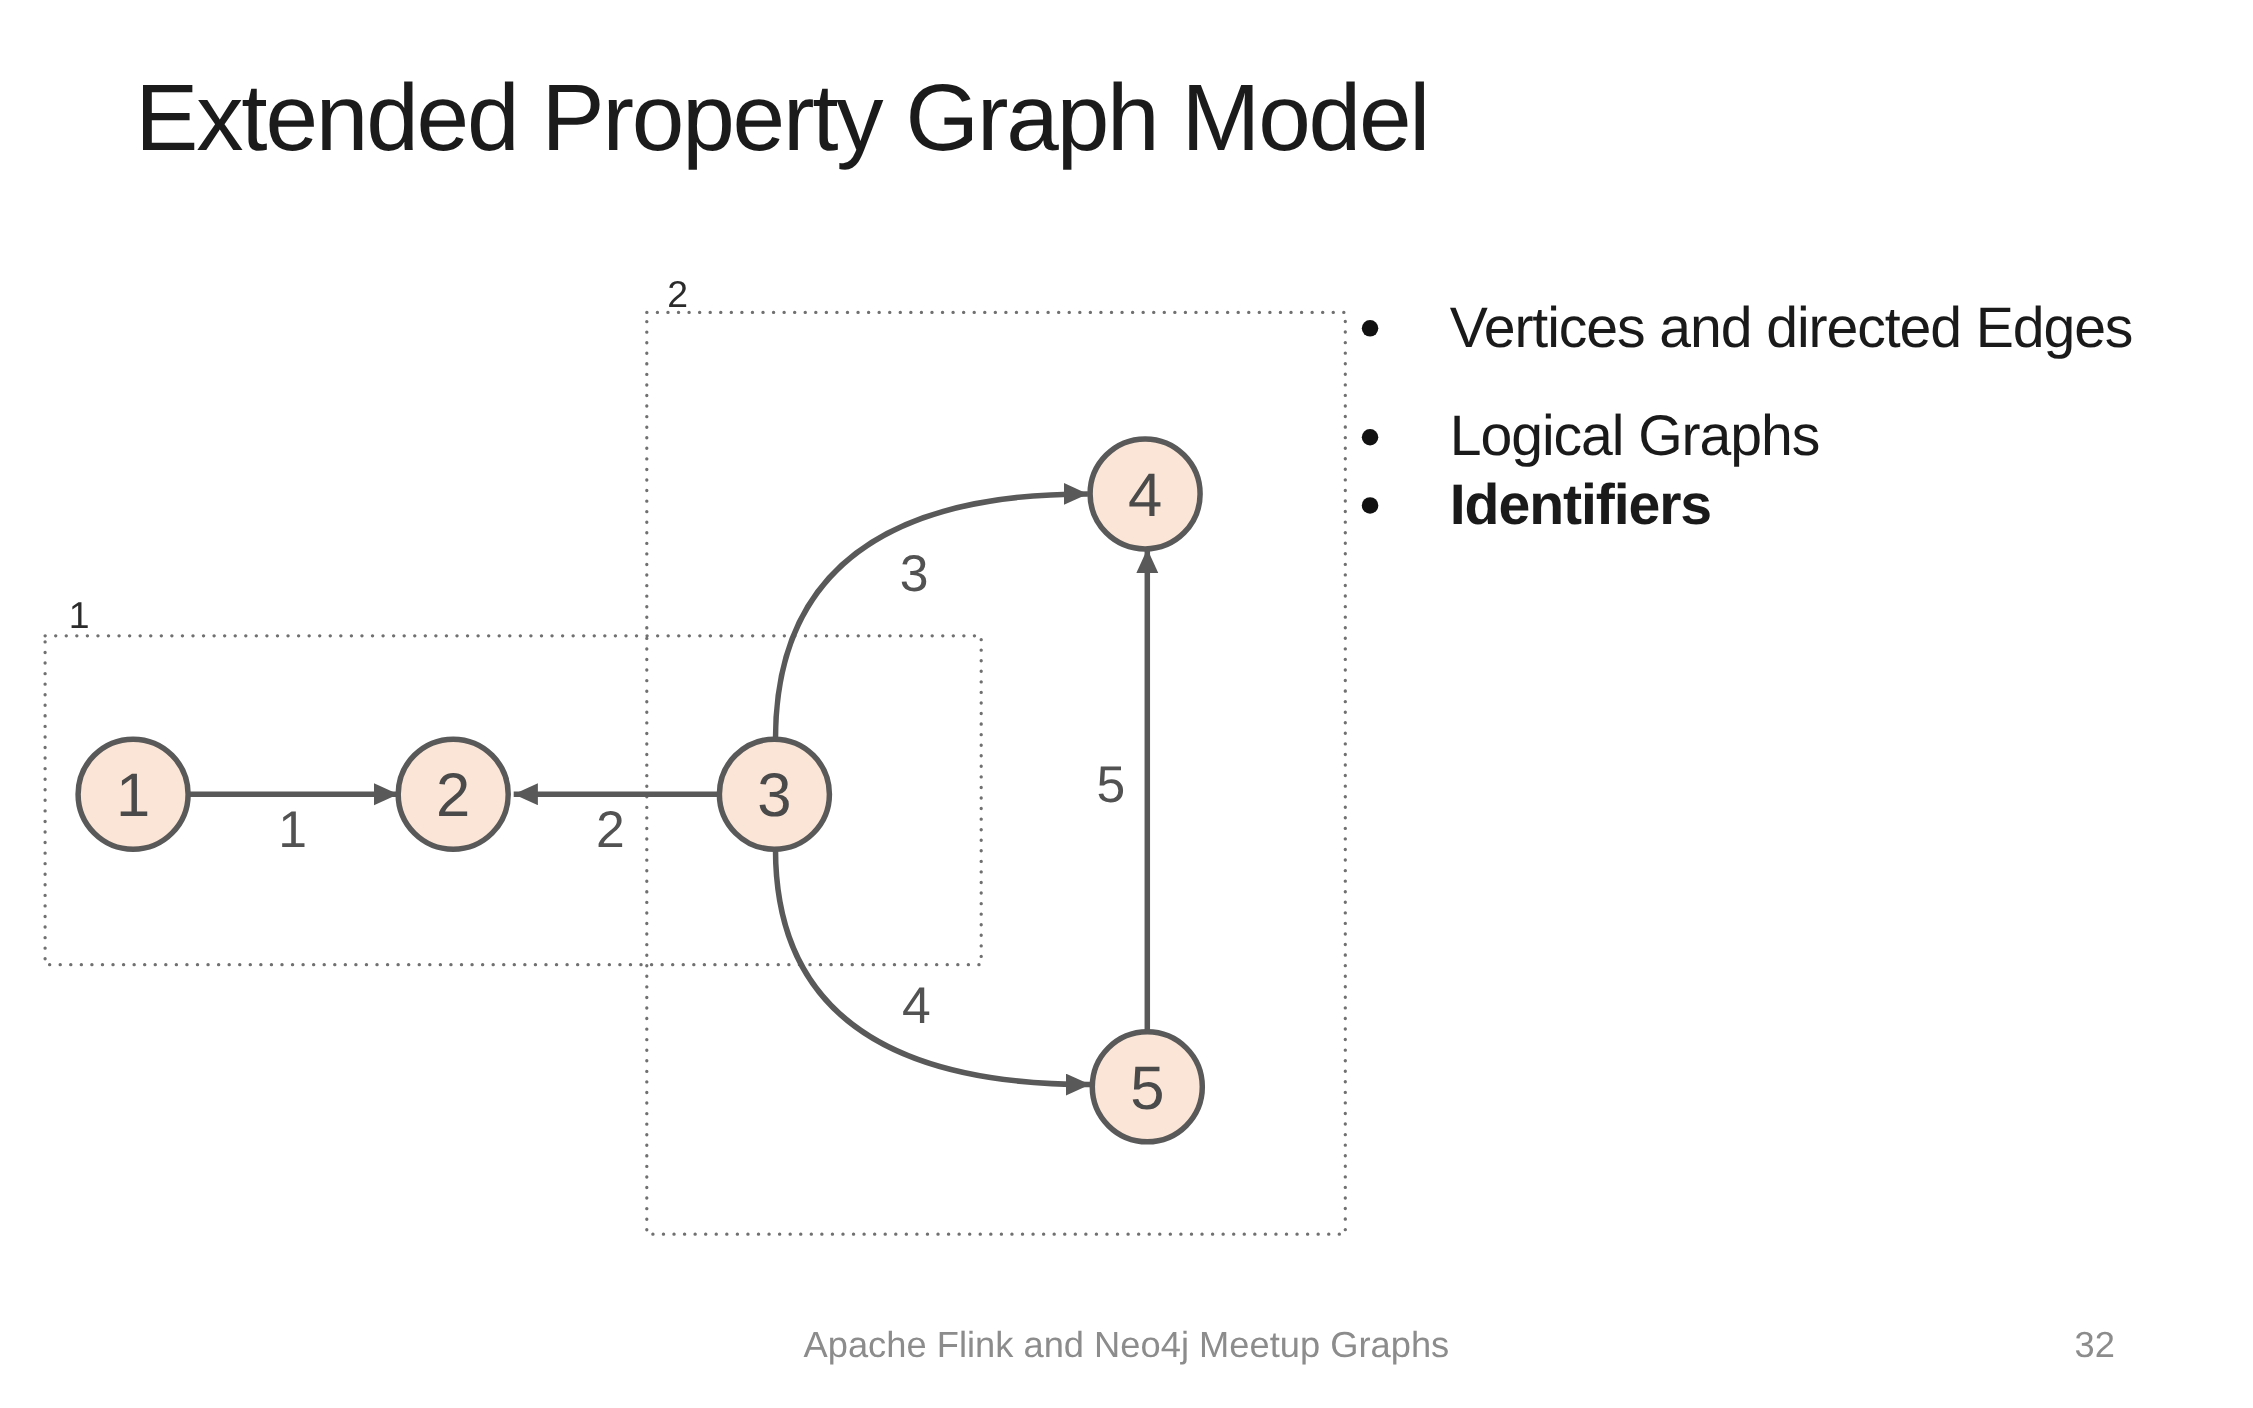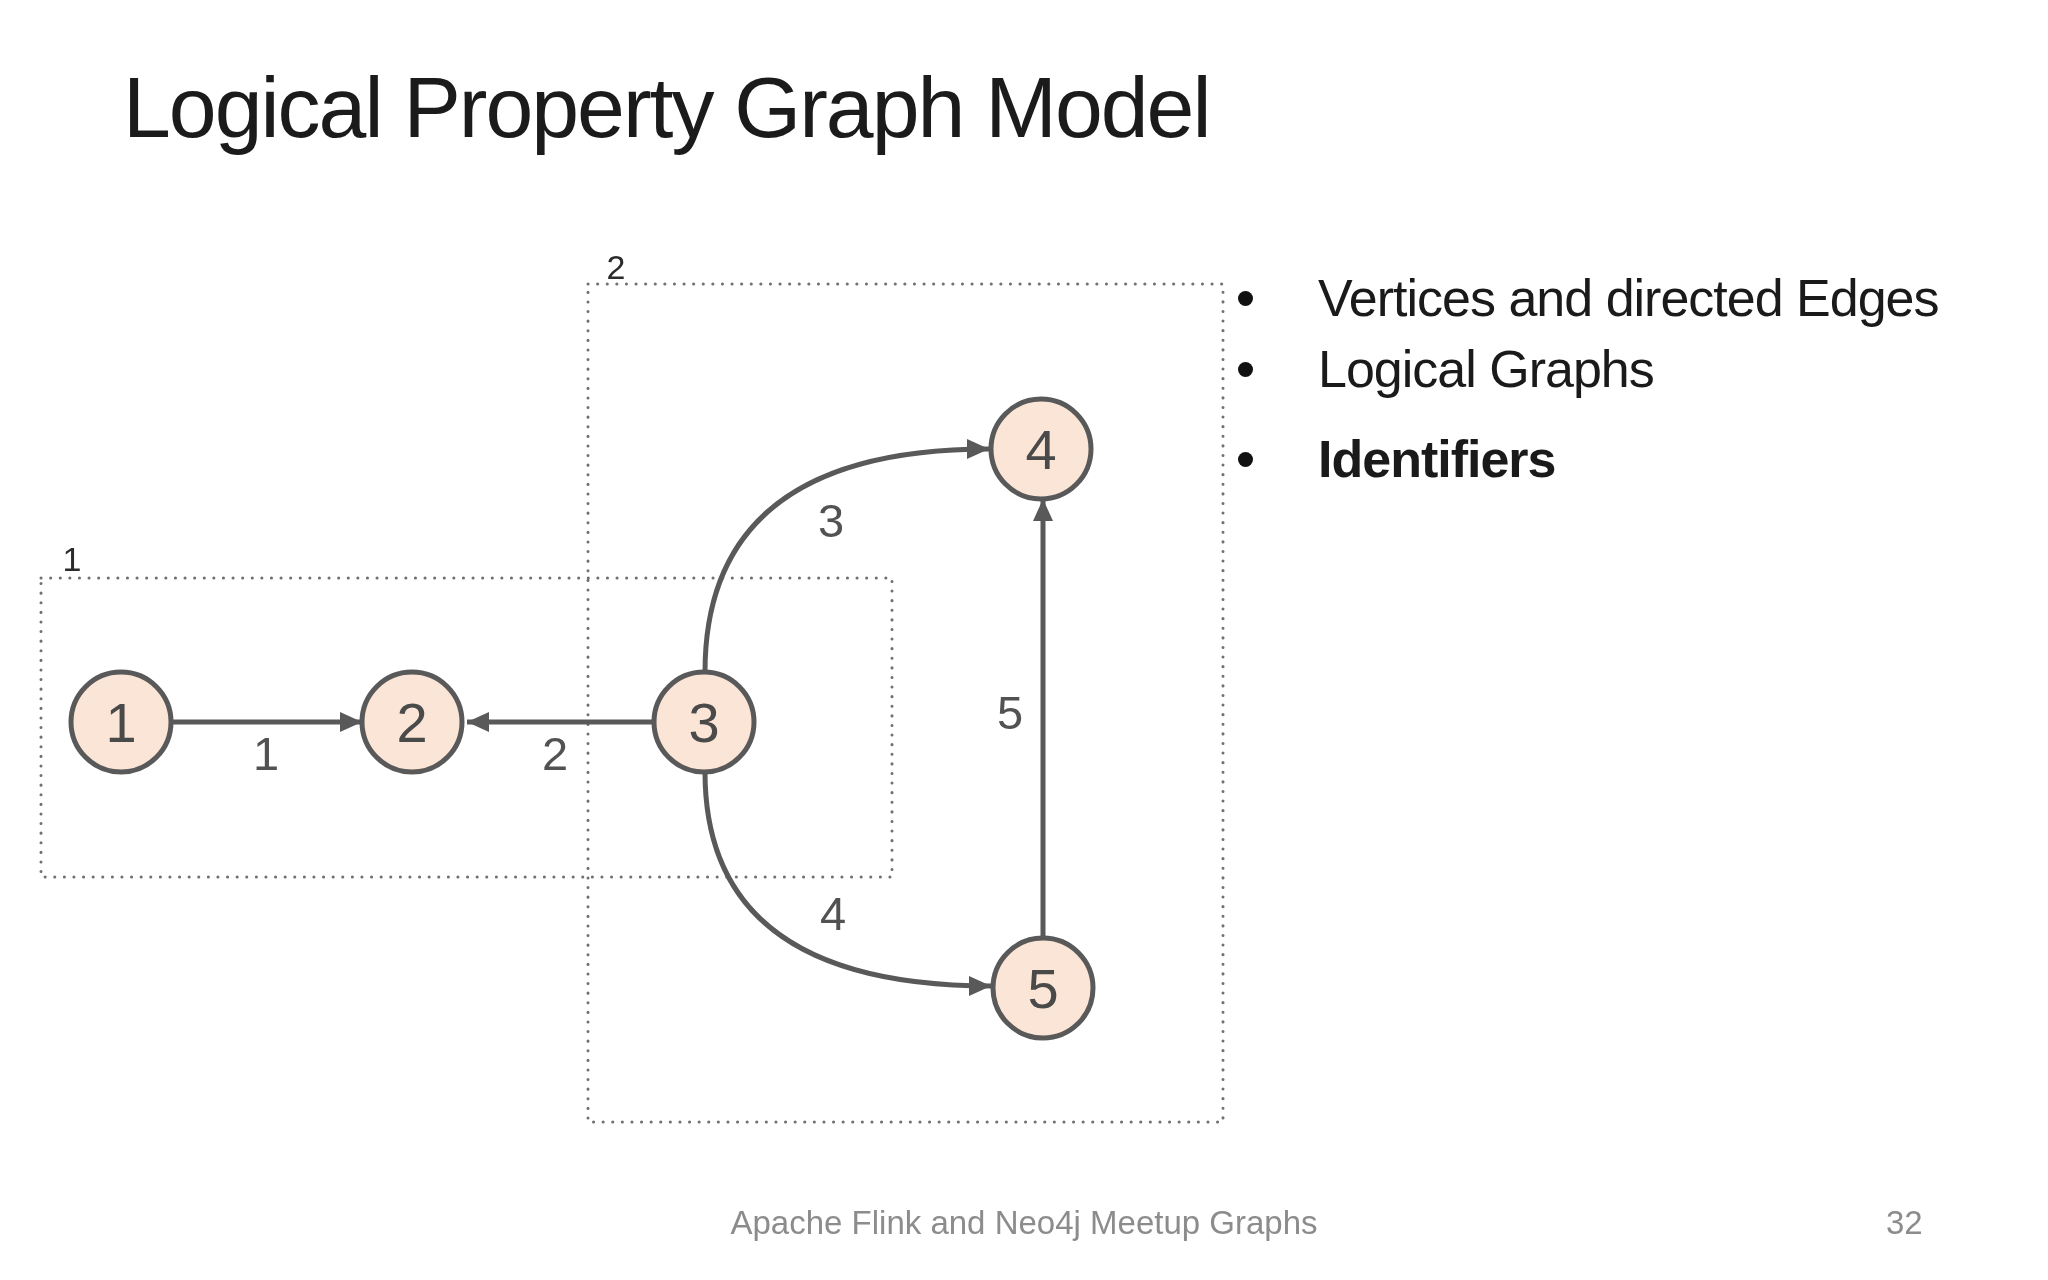--- a/index.html
+++ b/index.html
@@ -44,21 +44,21 @@
   }
   .bullet-row {
     position: absolute;
     left: 0;
     height: 62px;
     display: flex;
     align-items: center;
     white-space: nowrap;
   }
   .bullet-row.row-0 { top: 267px; }
-  .bullet-row.row-1 { top: 338px; }
+  .bullet-row.row-1 { top: 366px; }
   .bullet-row.row-2 { top: 428px; justify-content: space-between; }
   .bullet-dot {
     width: 15px;
     height: 15px;
     border-radius: 50%;
     background: #111111;
     margin-right: 65px;
     flex: 0 0 auto;
   }
   .bullet-label {
@@ -84,21 +84,21 @@
     font-size: 33px;
     color: #8c8c8c;
     text-align: center;
   }
 </style>
 </head>
 <body>
 
 <div class="slide">
 
-  <div class="title">Logical Property Graph Model</div>
+  <div class="title">Extended Property Graph Model</div>
 
   <svg class="graph-svg" viewBox="0 0 2048 1280">
     <defs>
       <marker id="arrow" markerUnits="userSpaceOnUse" markerWidth="26" markerHeight="24" refX="22" refY="10" orient="auto">
         <path d="M0,0 L22,10 L0,20 Z" fill="#595959"></path>
       </marker>
     </defs>
 
     <rect x="41" y="578" width="851" height="299" fill="none" stroke="#707070" stroke-width="3" stroke-dasharray="0.1 9.5" stroke-linecap="round"></rect>
 

